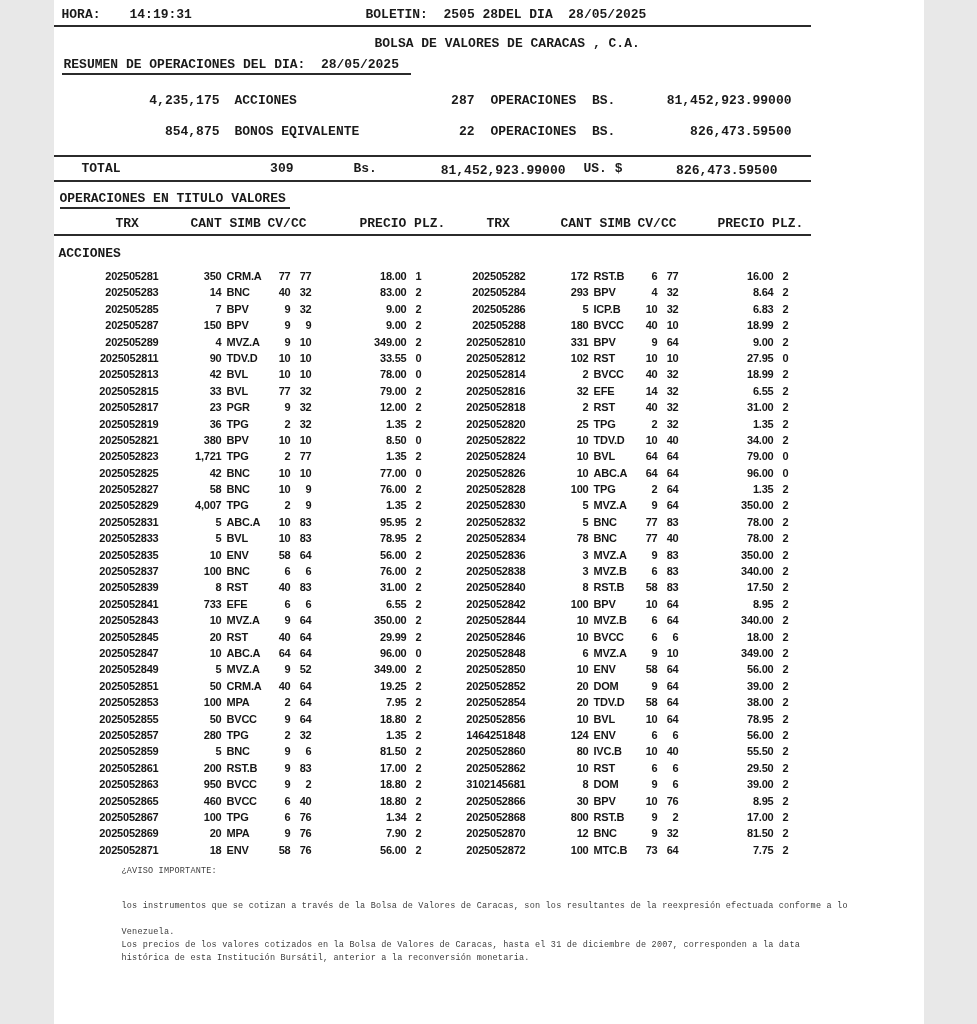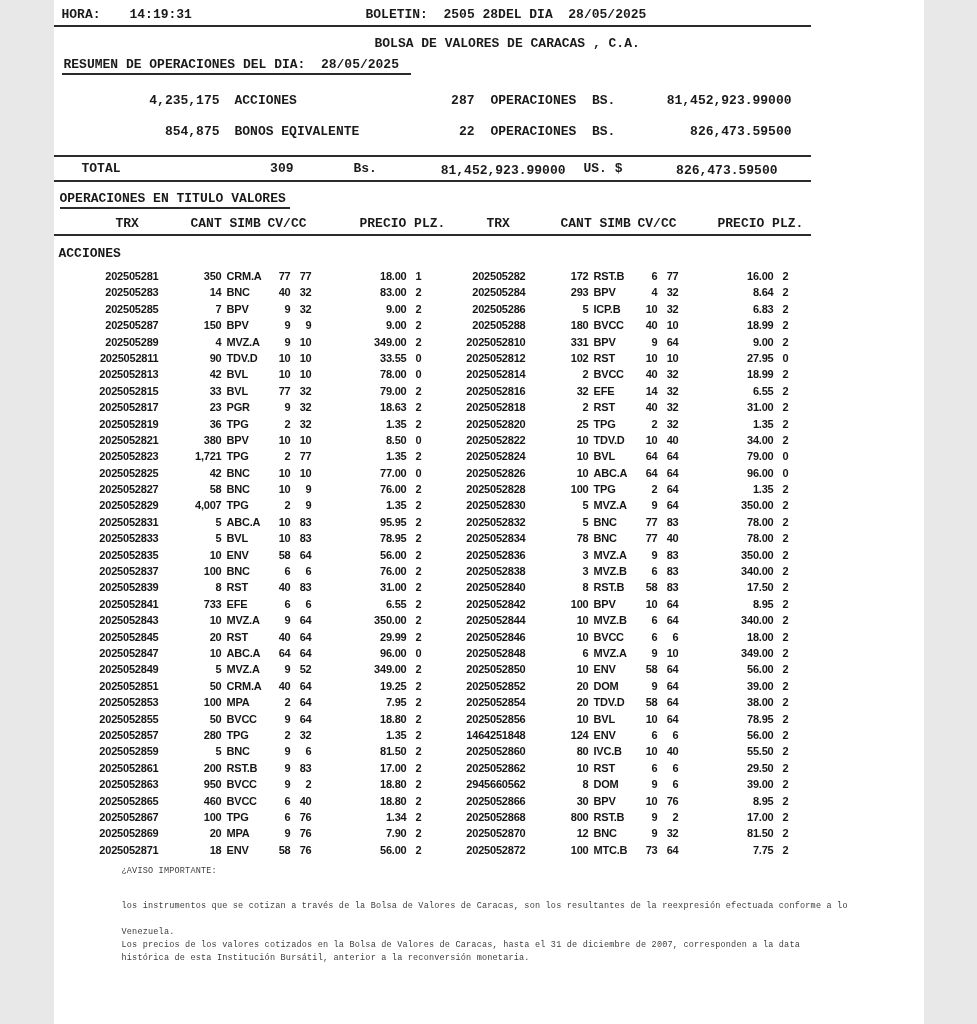--- a/index.html
+++ b/index.html
@@ -249,21 +249,21 @@
           <span class="cell c-plz">2</span>
         </div>
       </div>
       <div class="trow">
         <div class="thalf left">
           <span class="cell c-trx">2025052817</span>
           <span class="cell c-cant">23</span>
           <span class="cell c-simb">PGR</span>
           <span class="cell c-cv">9</span>
           <span class="cell c-cc">32</span>
-          <span class="cell c-precio">18.63</span>
+          <span class="cell c-precio">12.00</span>
           <span class="cell c-plz">2</span>
         </div>
         <div class="thalf right">
           <span class="cell c-trx">2025052818</span>
           <span class="cell c-cant">2</span>
           <span class="cell c-simb">RST</span>
           <span class="cell c-cv">40</span>
           <span class="cell c-cc">32</span>
           <span class="cell c-precio">31.00</span>
           <span class="cell c-plz">2</span>
@@ -713,21 +713,21 @@
         <div class="thalf left">
           <span class="cell c-trx">2025052863</span>
           <span class="cell c-cant">950</span>
           <span class="cell c-simb">BVCC</span>
           <span class="cell c-cv">9</span>
           <span class="cell c-cc">2</span>
           <span class="cell c-precio">18.80</span>
           <span class="cell c-plz">2</span>
         </div>
         <div class="thalf right">
-          <span class="cell c-trx">2945660562</span>
+          <span class="cell c-trx">3102145681</span>
           <span class="cell c-cant">8</span>
           <span class="cell c-simb">DOM</span>
           <span class="cell c-cv">9</span>
           <span class="cell c-cc">6</span>
           <span class="cell c-precio">39.00</span>
           <span class="cell c-plz">2</span>
         </div>
       </div>
       <div class="trow">
         <div class="thalf left">

